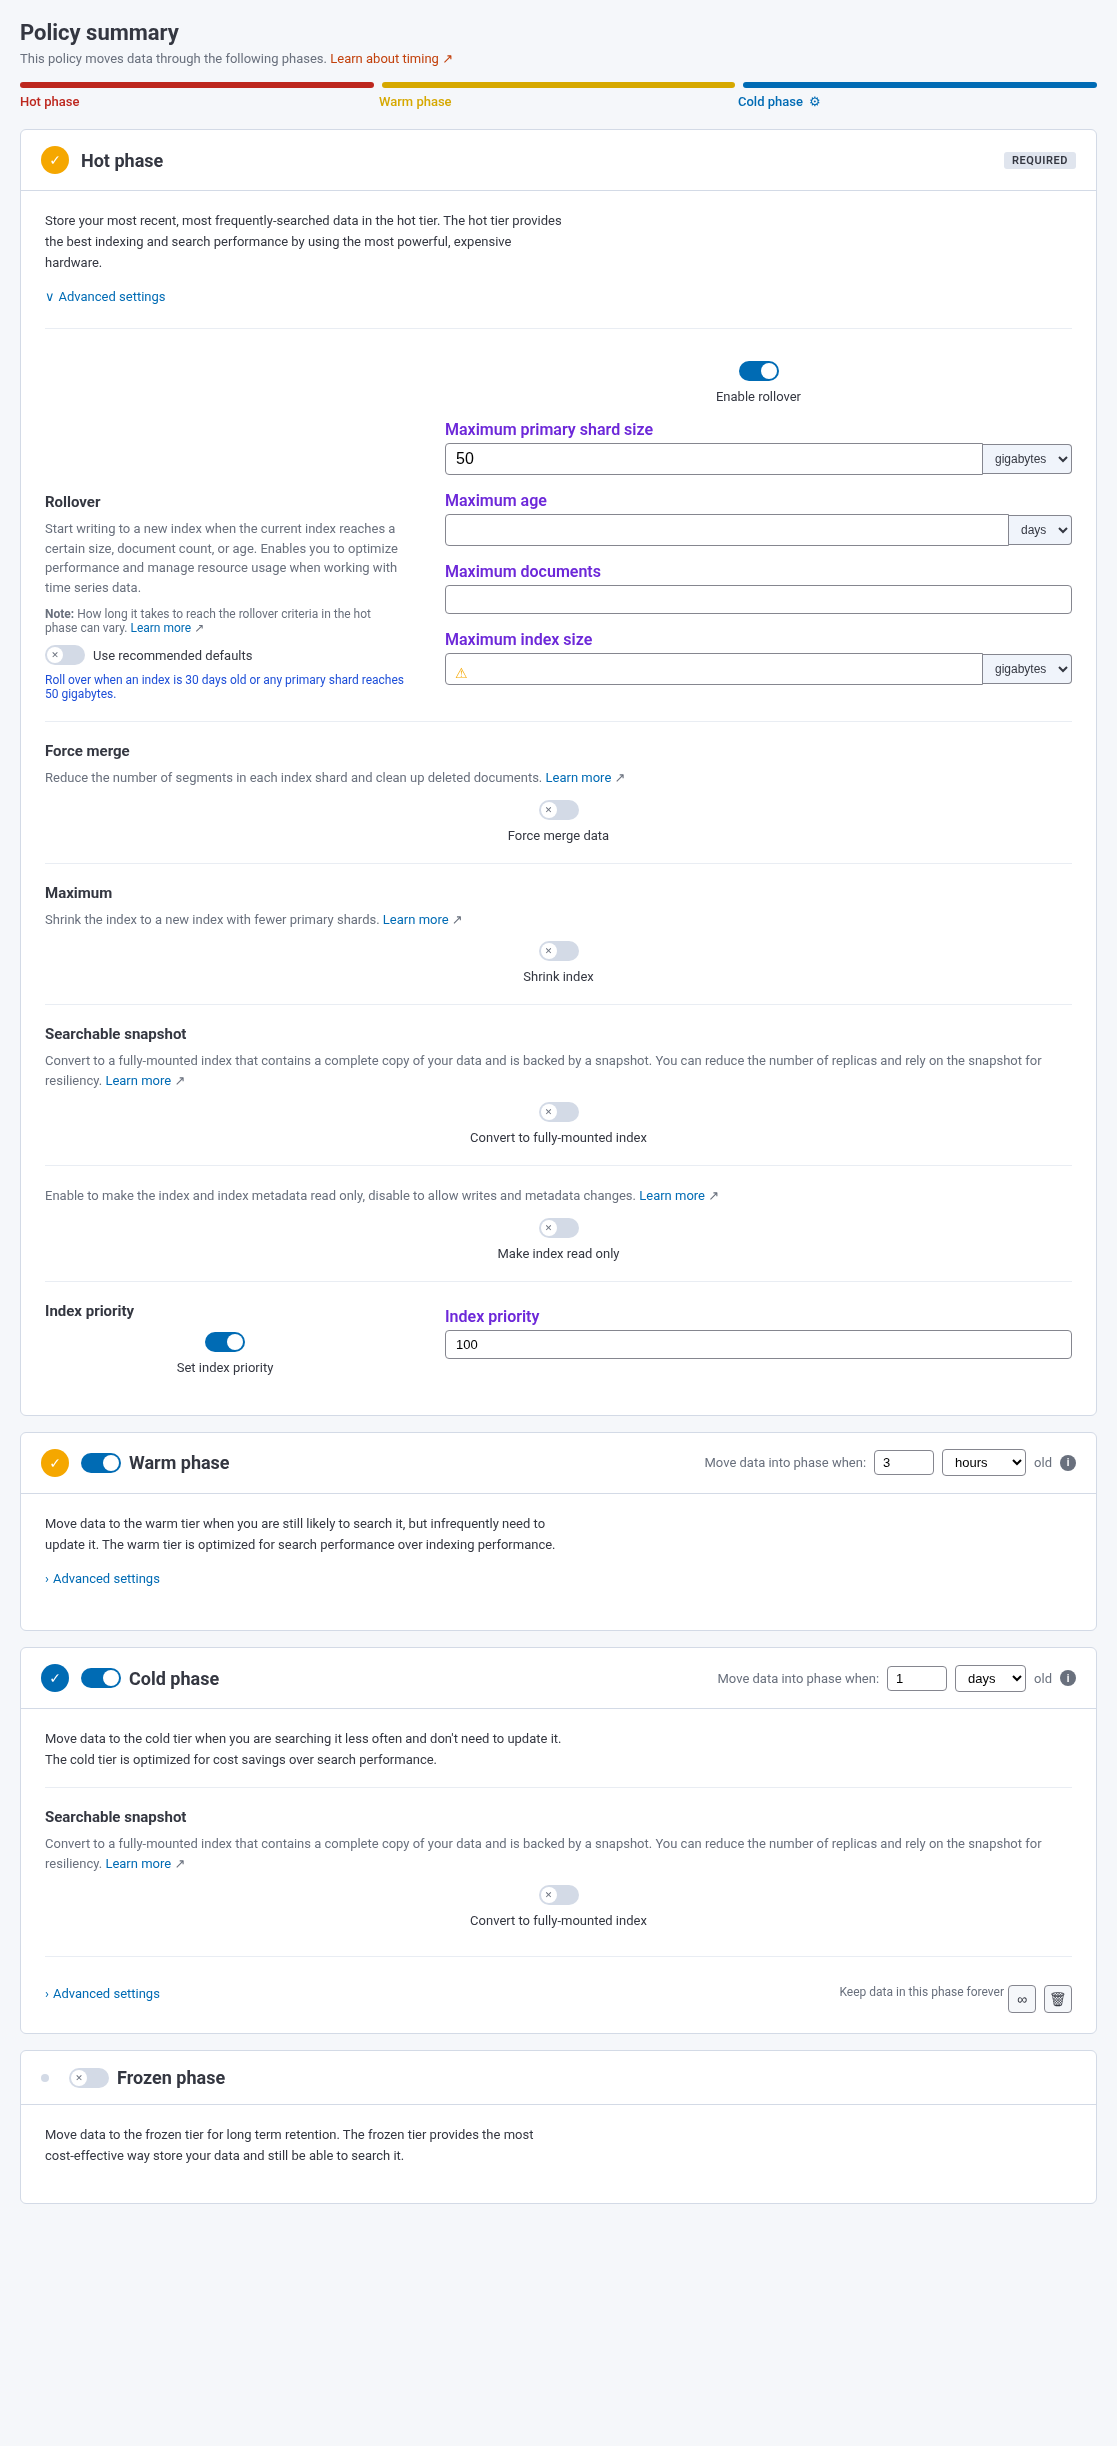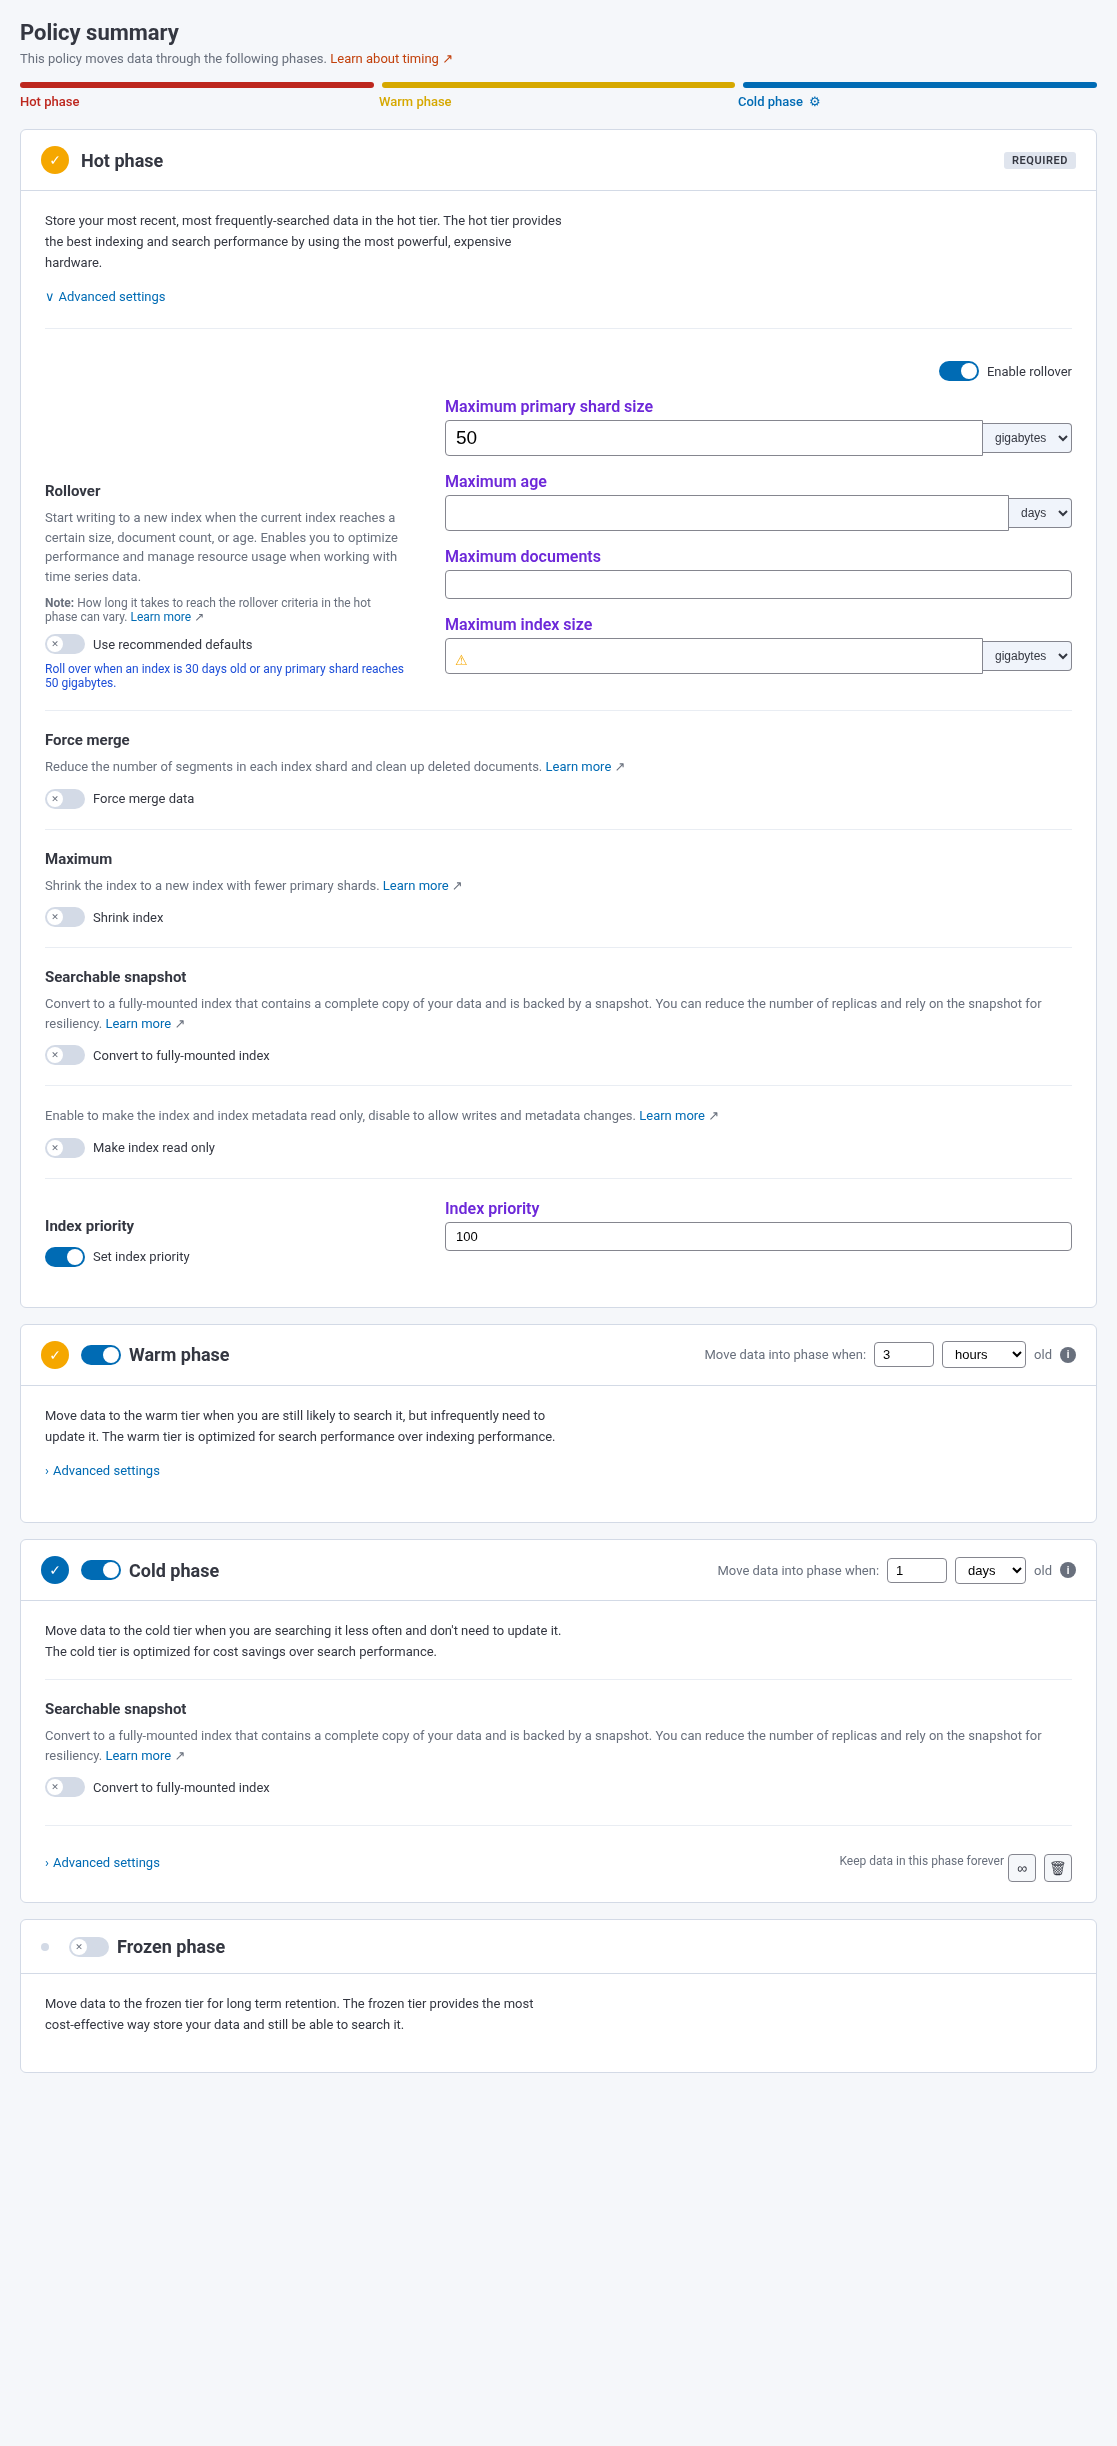--- a/index.html
+++ b/index.html
@@ -168,20 +168,21 @@
       color: #69707d;
       margin-bottom: 10px;
     }
     .section-note a { color: #006bb4; text-decoration: none; }
     .toggle-row {
       display: flex;
       align-items: center;
       gap: 8px;
       font-size: 13px;
       margin-top: 12px;
+      flex-direction: column;
     }
     .toggle {
       width: 40px;
       height: 20px;
       border-radius: 10px;
       position: relative;
       cursor: pointer;
       flex-shrink: 0;
     }
     .toggle.on { background: #006bb4; }
@@ -216,21 +217,21 @@
     .form-input-row {
       display: flex;
       align-items: center;
       gap: 0;
     }
     .form-input {
       flex: 1;
       padding: 6px 10px;
       border: 1px solid #85868f;
       border-radius: 4px 0 0 4px;
-      font-size: 19px;
+      font-size: 16px;
       outline: none;
     }
     .form-input-standalone {
       width: 100%;
       padding: 6px 10px;
       border: 1px solid #85868f;
       border-radius: 4px;
       font-size: 13px;
       outline: none;
     }

